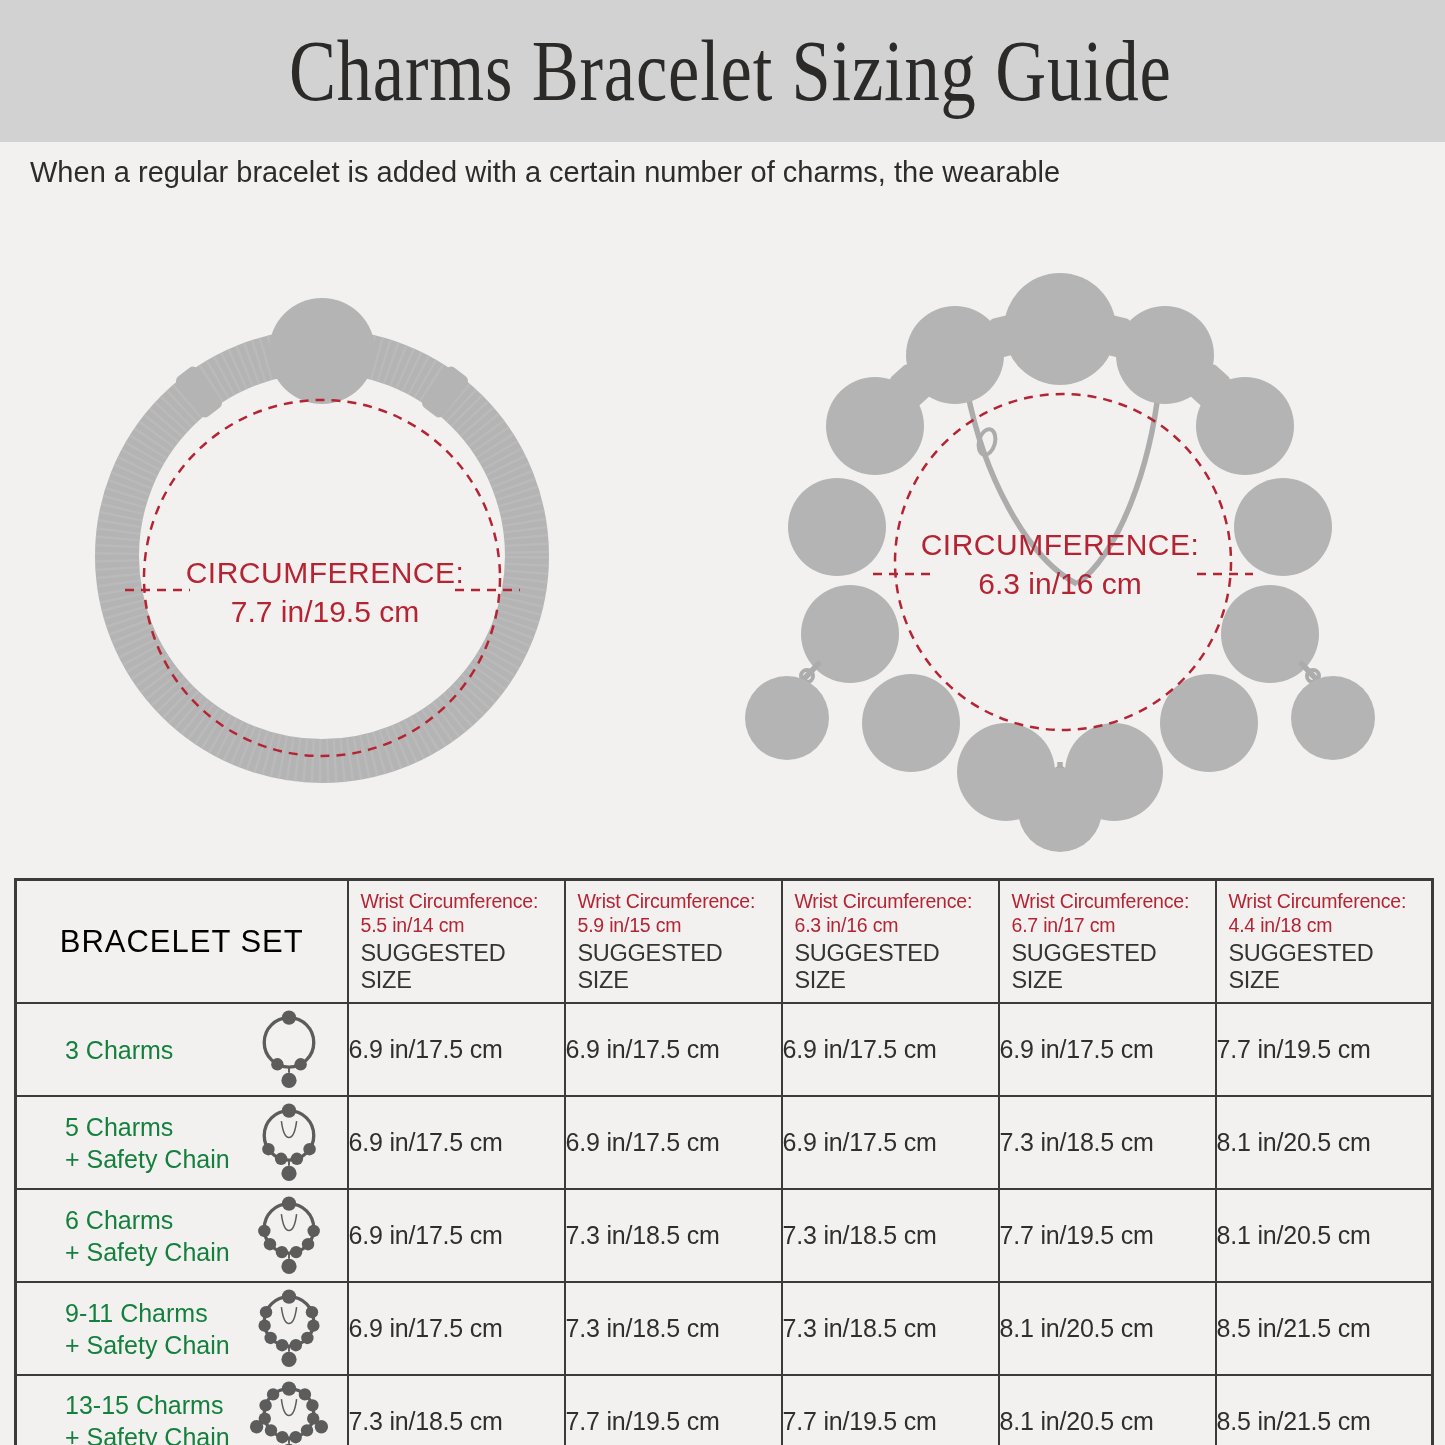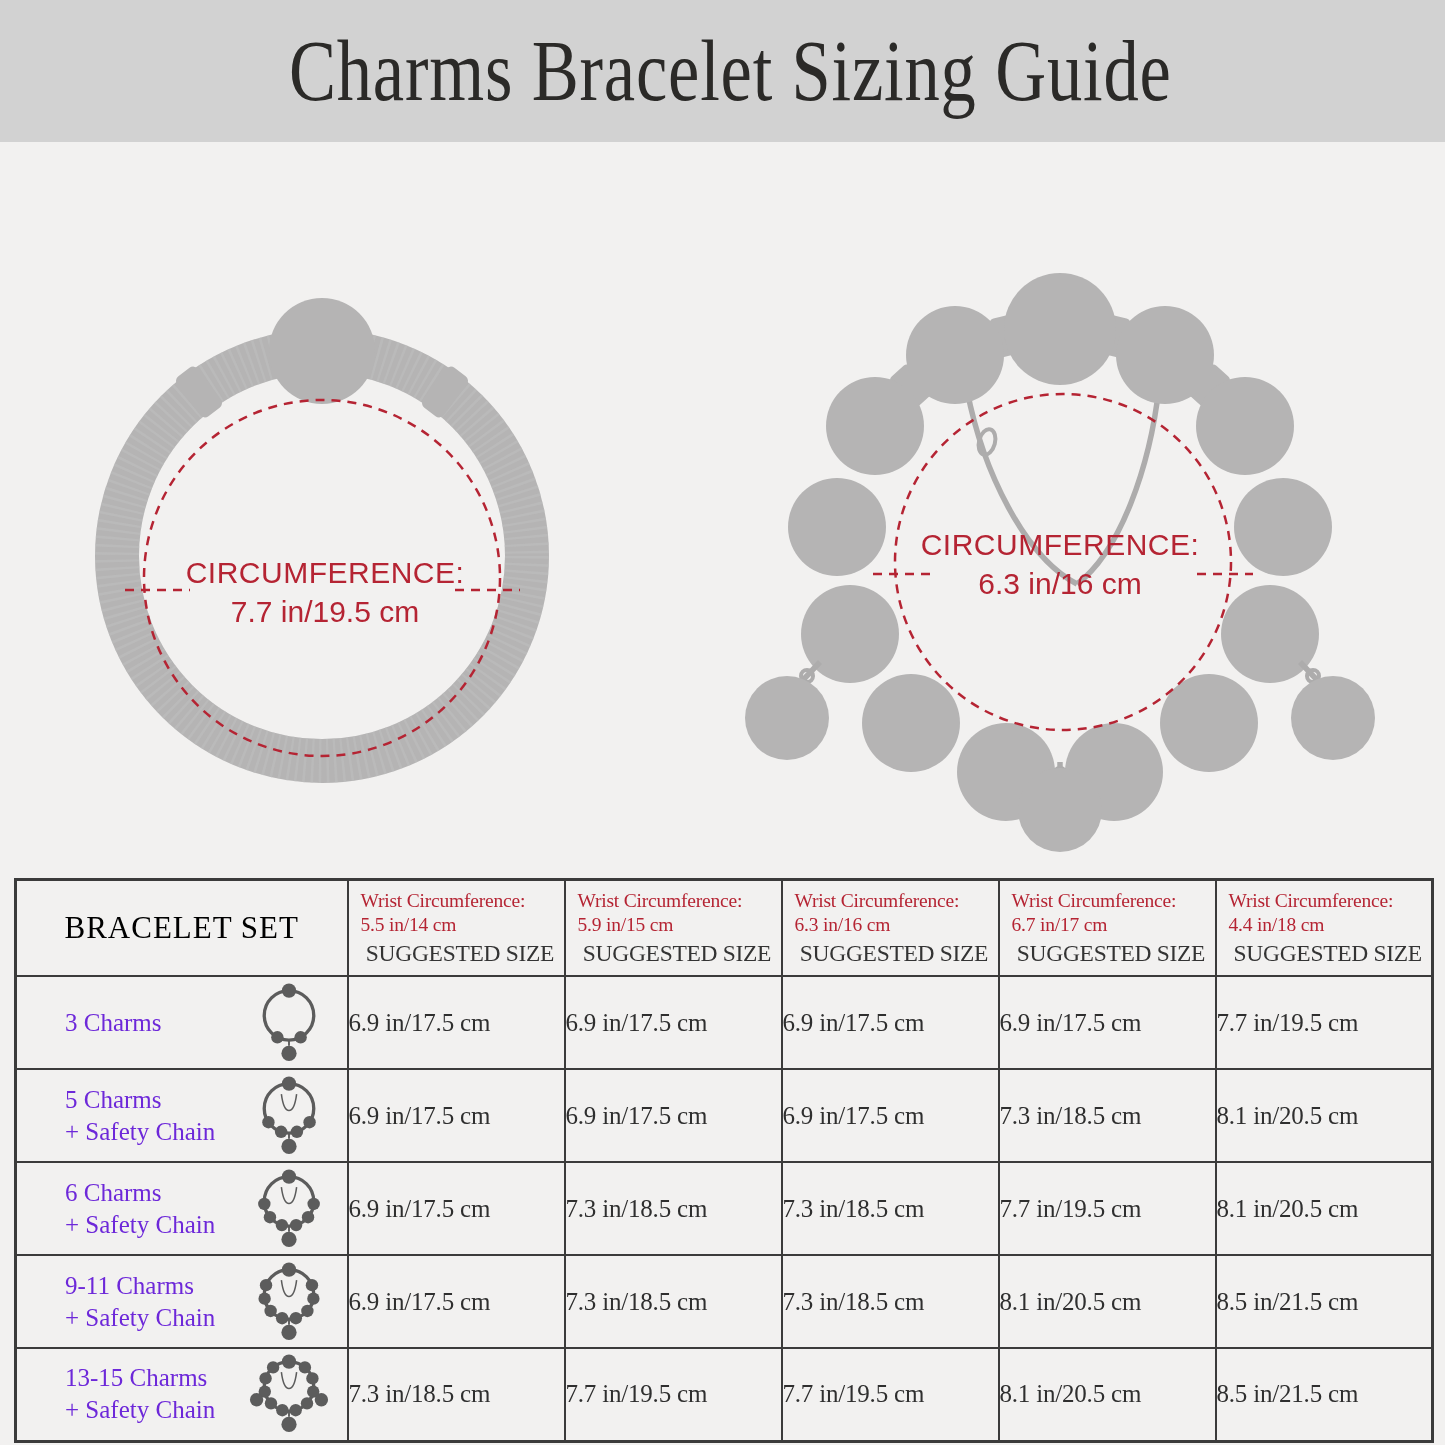--- a/index.html
+++ b/index.html
@@ -41,44 +41,45 @@
   .chain-line{fill:none;stroke:#adacac;stroke-width:5.5;}
   .red-dash{fill:none;stroke:var(--red,#b52433);stroke-width:2.5;stroke-dasharray:9 7;}
   
   table.size-table{
     position:absolute;left:14px;top:878px;width:1417px;
     border-collapse:collapse;table-layout:fixed;
     border:3px solid var(--border,#3b3b3b);
   }
   .size-table th,.size-table td{
     border:2px solid var(--border,#3b3b3b);
-    vertical-align:middle;padding:0;font-family:Liberation Serif, serif;
+    vertical-align:middle;padding:0;
   }
   .size-table thead tr{height:96px;}
   .size-table tbody tr{height:93px;}
   th.bracelet-set{font-weight:normal;font-size:31px;color:#000000;letter-spacing:1px;text-align:center;}
   th.wrist{text-align:left;font-weight:normal;padding:8px 4px 8px 12px;}
   .wrist-line{color:var(--red,#b52433);font-size:19.5px;line-height:24px;letter-spacing:-0.2px;}
-  .suggested{color:#343434;font-size:23.5px;margin-top:3px;letter-spacing:-0.3px;text-align:center;}
+  .suggested{color:#343434;font-size:23.5px;margin-top:3px;letter-spacing:-0.3px;}
   td.row-label-cell{padding:0 8px 0 48px;}
   .row-label-flex{display:flex;align-items:center;justify-content:space-between;}
-  .row-label{font-size:25px;color:#6d28d9;line-height:32px;}
+  .row-label{font-size:25px;color:#15803d;line-height:32px;}
   .row-icon{width:80px;height:88px;flex:none;margin-right:10px;}
   td.value-cell{font-size:25px;color:#2f2f2f;letter-spacing:-0.2px;}
 </style>
 </head>
 <body>
 
 <div class="page" style="--red: #b52433; --gray: #b5b4b4; --border: #3b3b3b; --band: #d2d2d2; --bg: #f2f1f0;">
 
   <header class="title-band">
     <div class="title-text">Charms Bracelet Sizing Guide</div>
   </header>
 
   <div class="intro">
+    <div>When a regular bracelet is added with a certain number of charms, the wearable</div>
   </div>
 
   <figure class="illo" style="left:85px;top:268px;width:480px;height:535px;">
     <svg viewBox="0 0 480 535">
       <circle class="band-shape" cx="237" cy="288" r="205"></circle>
       <circle class="band-texture" cx="237" cy="288" r="205"></circle>
       <rect class="gray-fill" x="347" y="99" width="26" height="50" rx="6" transform="rotate(37 360 124)"></rect>
       <rect class="gray-fill" x="101" y="99" width="26" height="50" rx="6" transform="rotate(-37 114 124)"></rect>
       <circle class="gray-fill" cx="237" cy="83" r="53"></circle>
       <circle class="red-dash" cx="237" cy="310" r="178"></circle>

